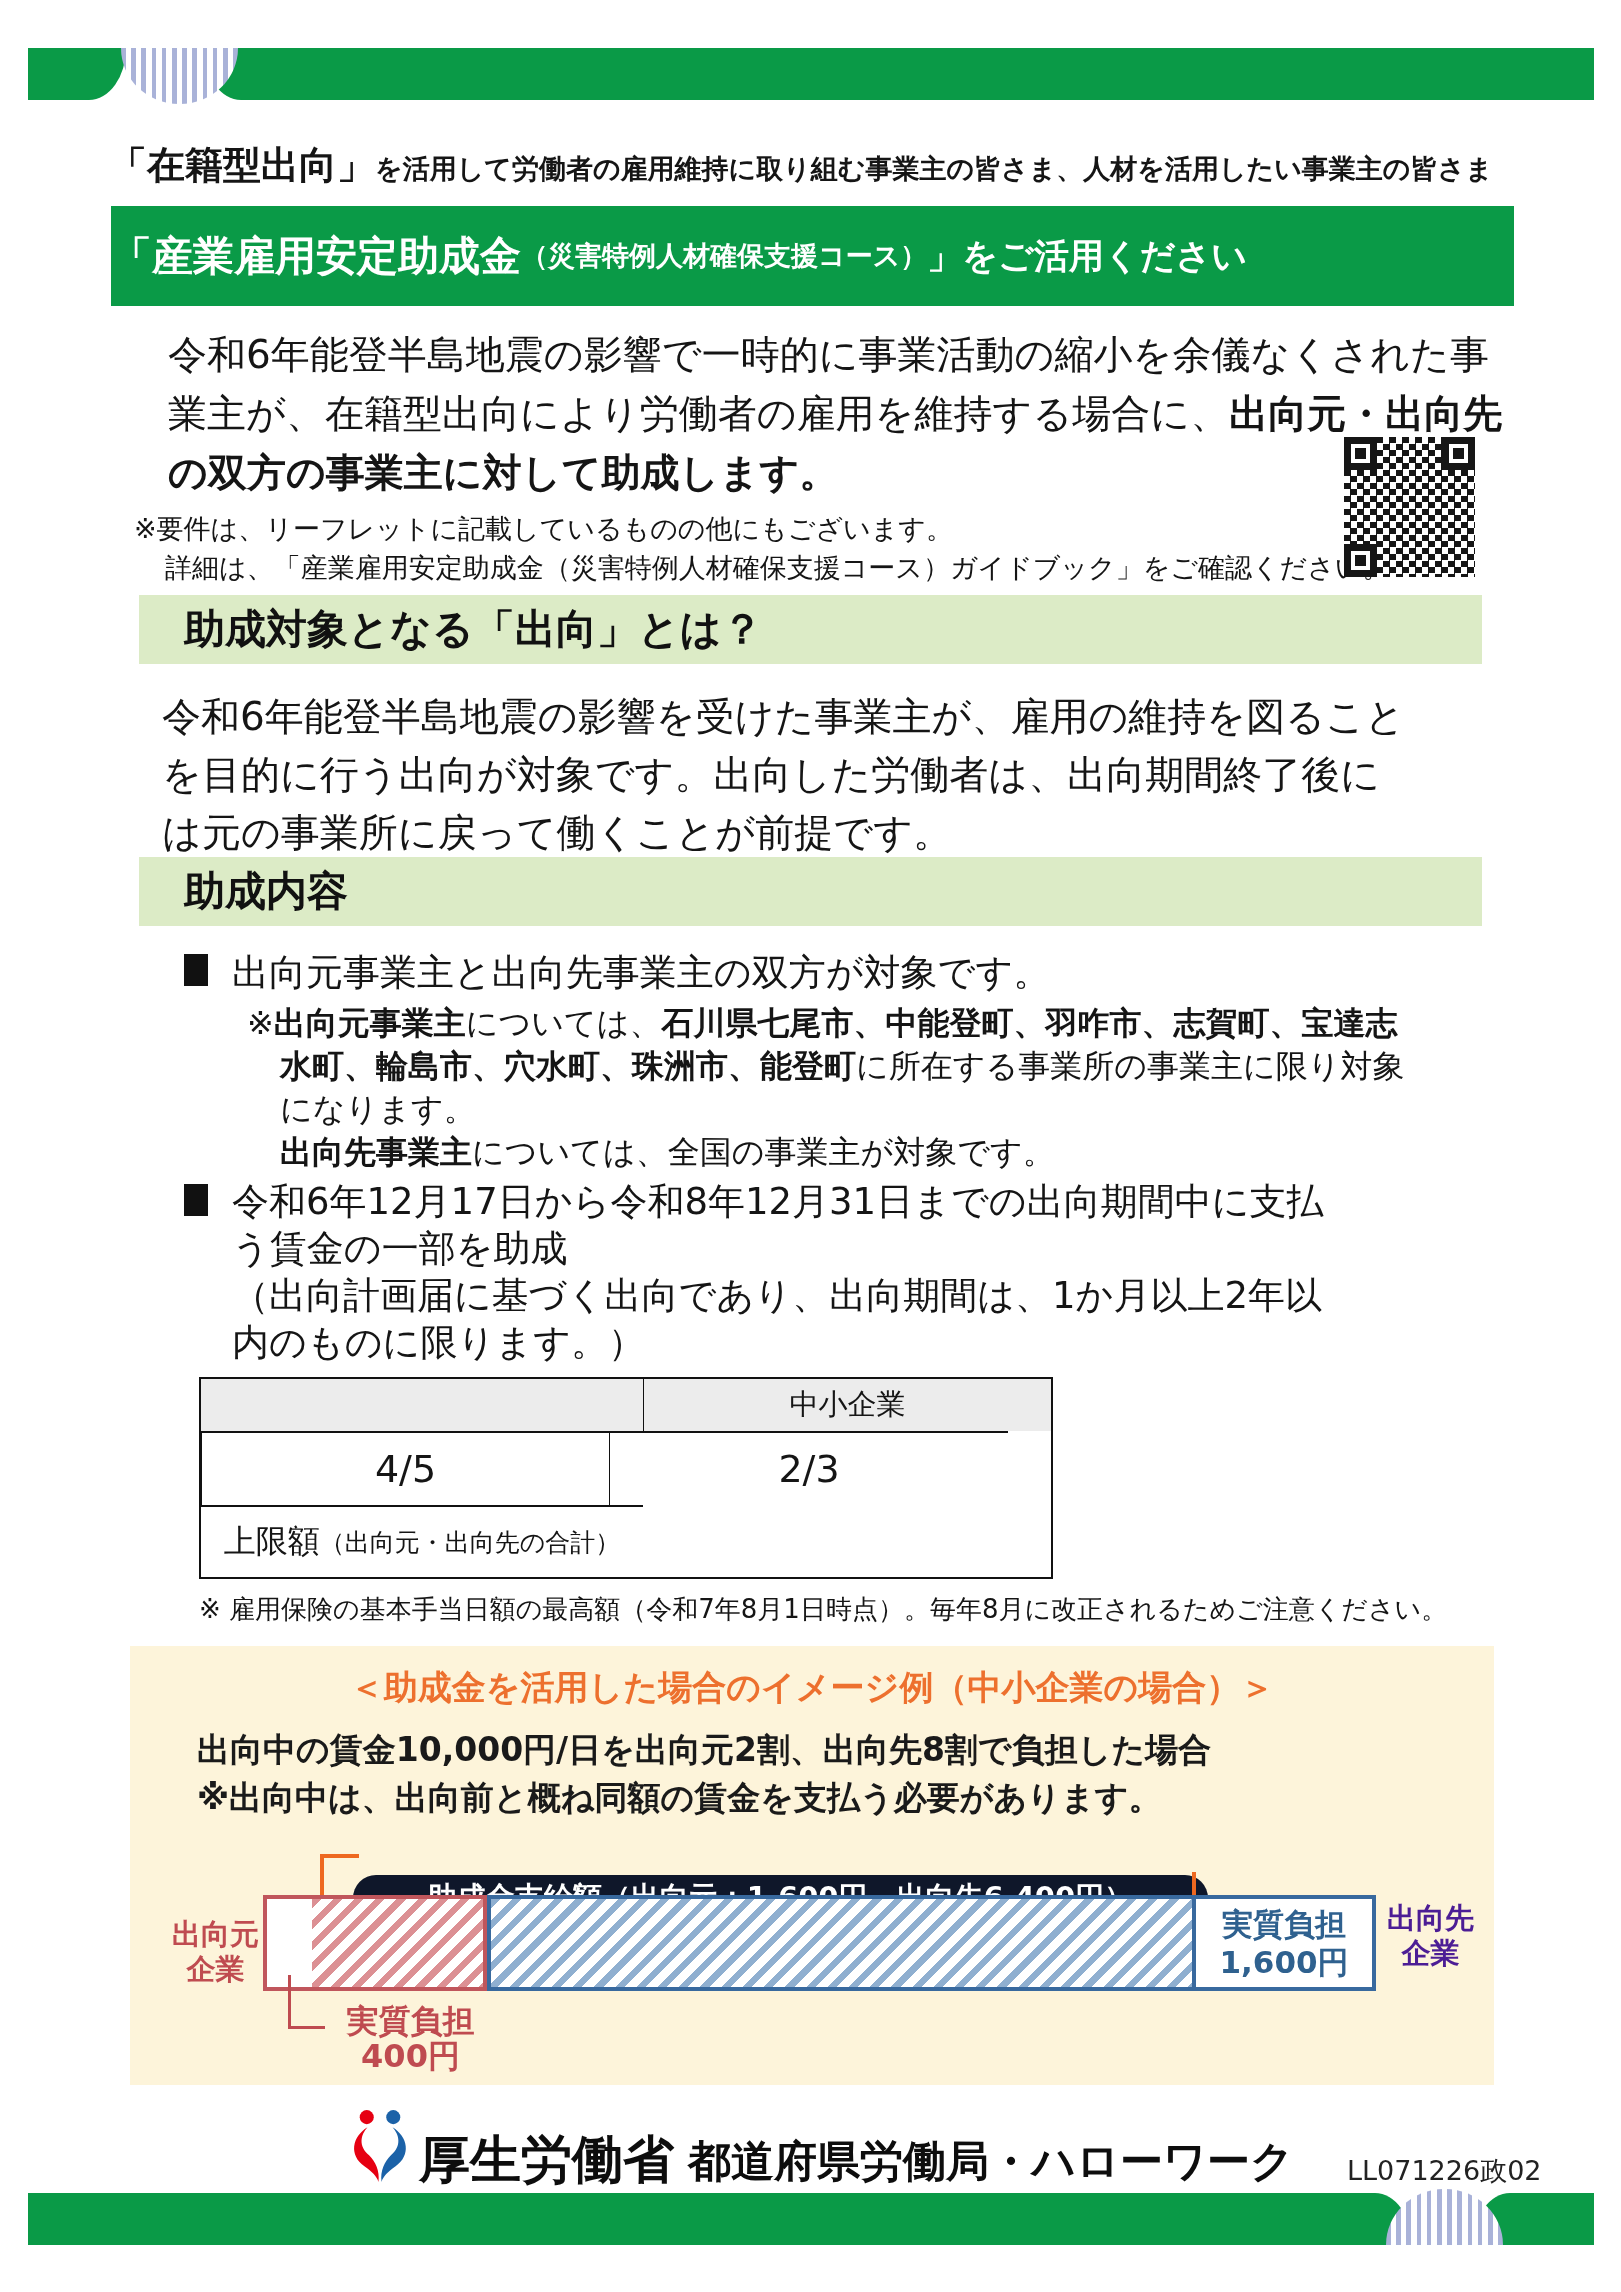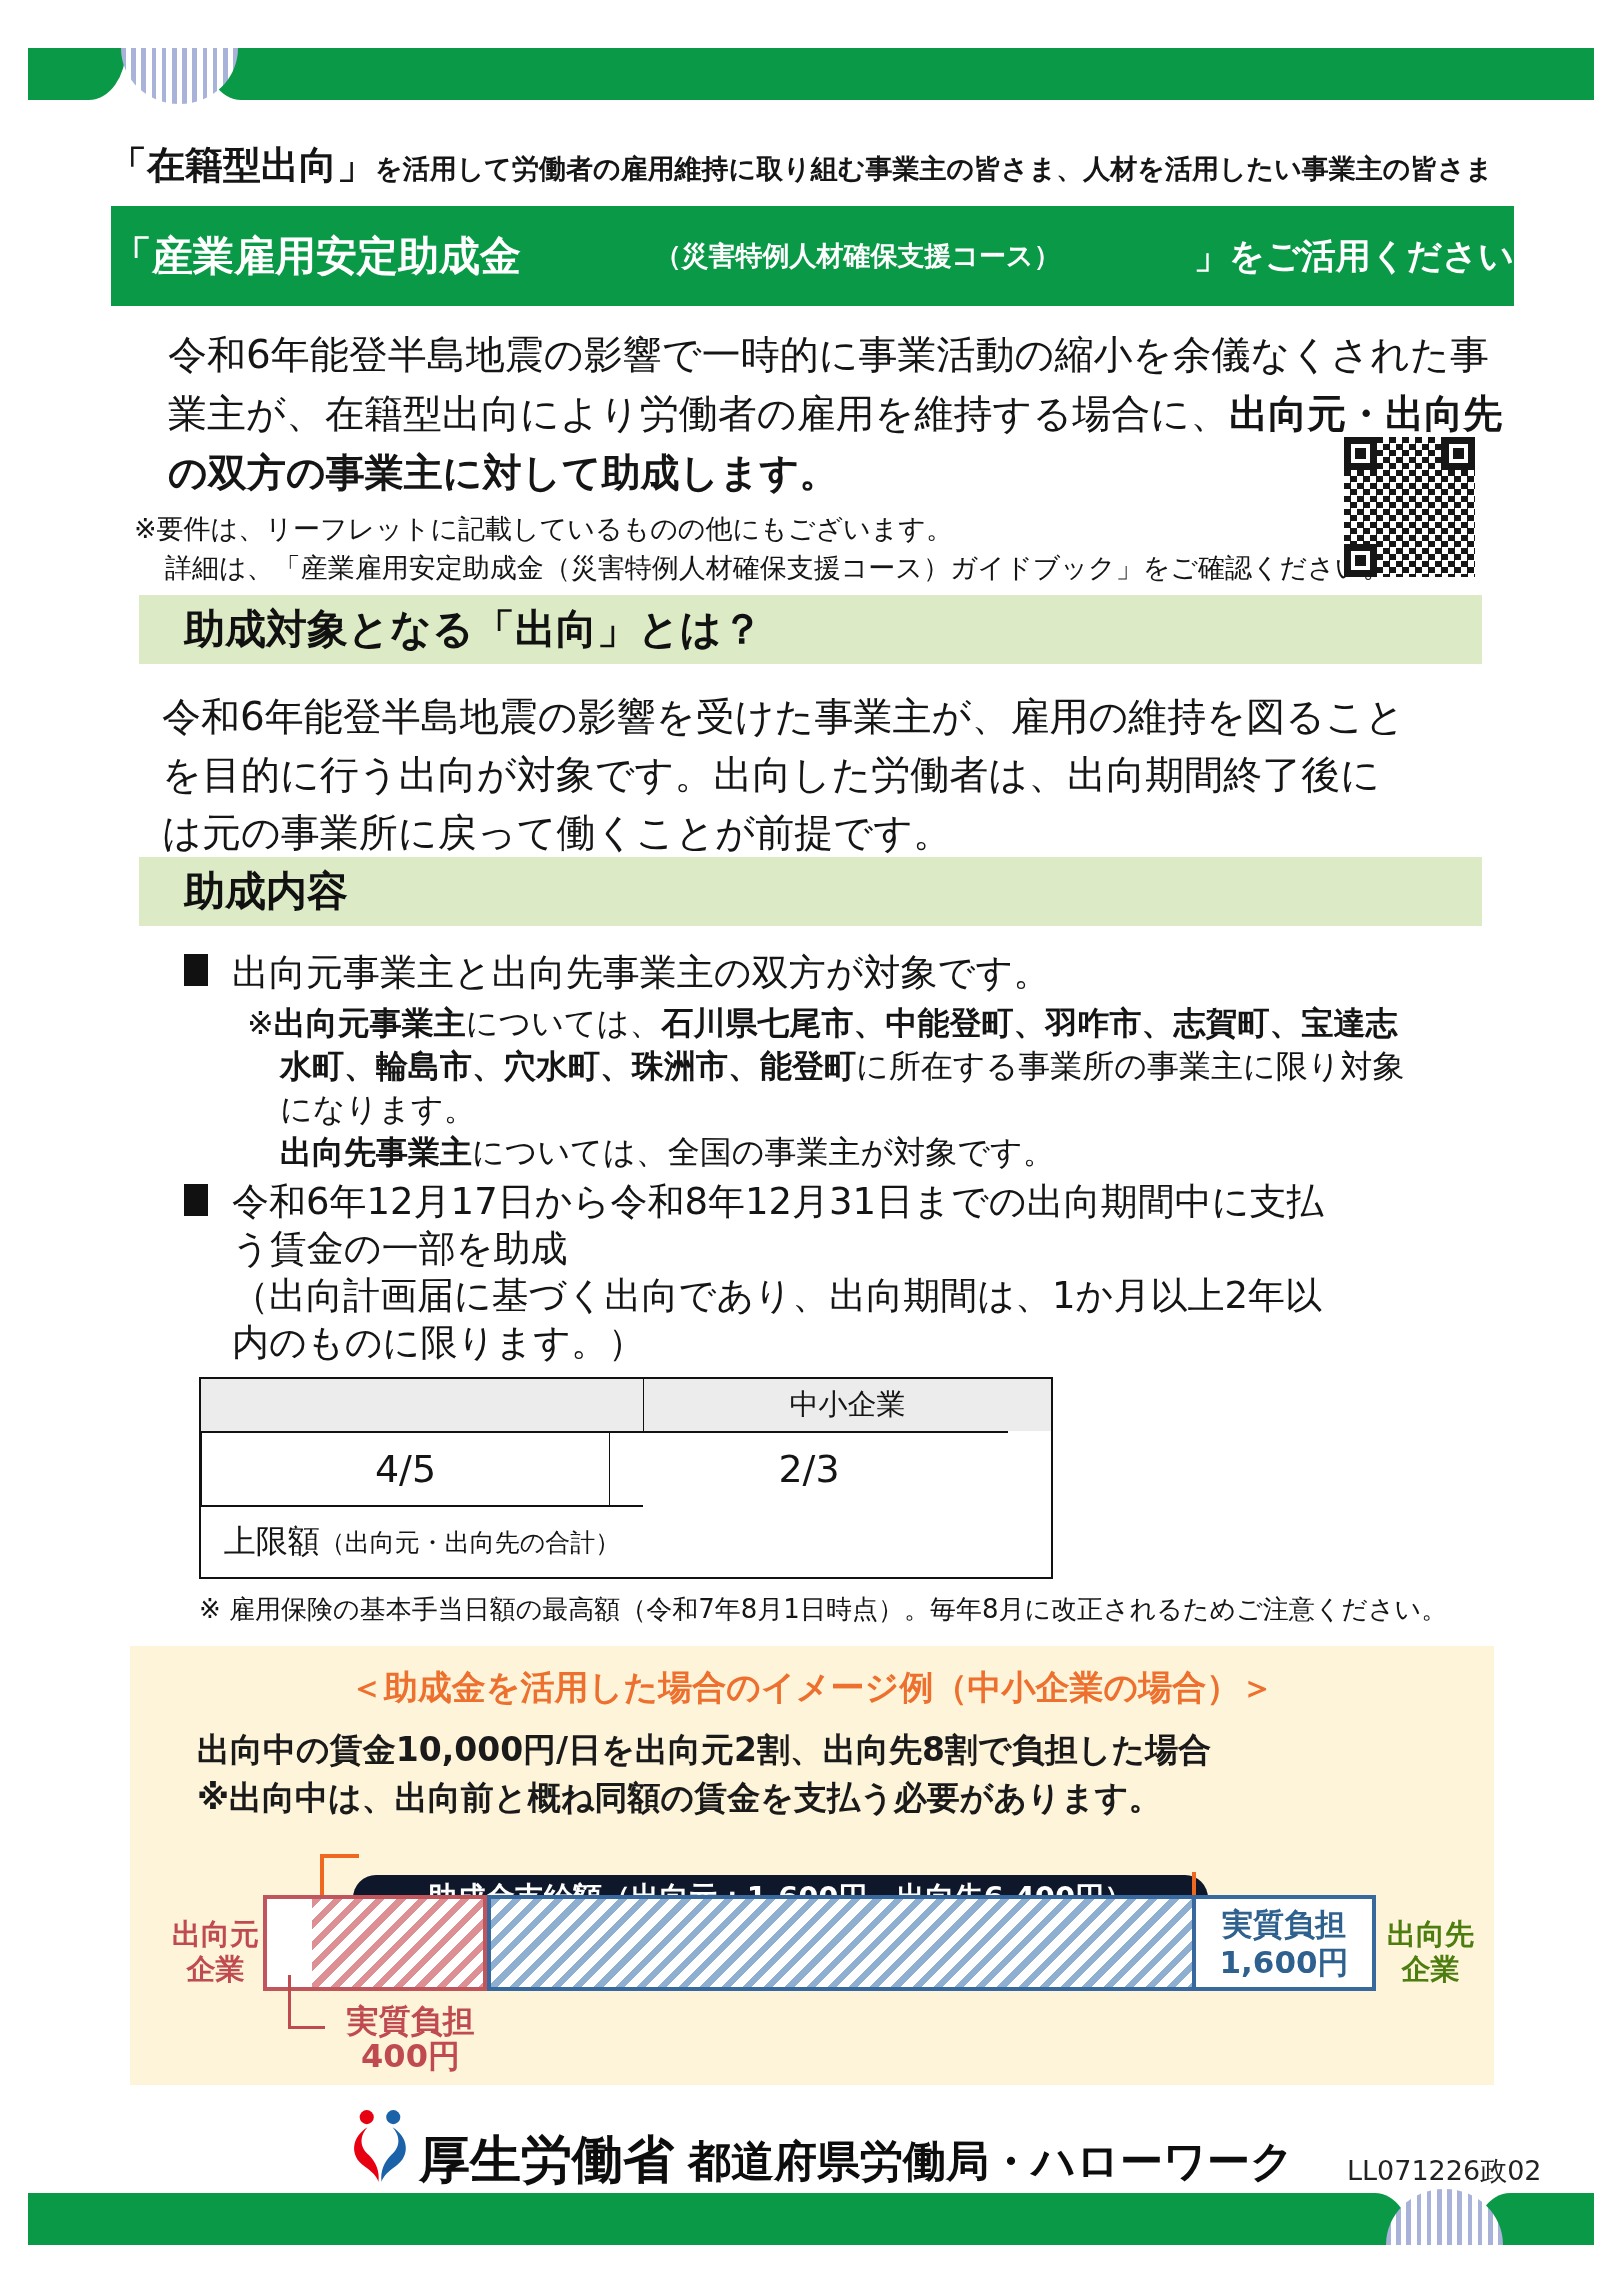--- a/index.html
+++ b/index.html
@@ -20,21 +20,21 @@
   #bottombar .bar-gap{left:1347px;width:135px;top:0;}
   #bottombar .curve-l{left:1347px;border-radius:0 100% 0 0;}
   #bottombar .curve-r{left:1445px;border-radius:100% 0 0 0;}
   #bottombar .striped-disc{left:1358px;top:-3.7px;border-radius:58px 58px 0 0 / 56px 56px 0 0;}
 
   
   #audience{left:109px;top:137px;width:1447px;font-size:27px;font-weight:700;line-height:56px;white-space:nowrap;}
   #audience .big{font-size:38px;}
 
   
-  #banner{left:111px;top:206px;width:1403px;height:100px;background:#0a9a47;color:#ffffff;display:flex;align-items:center;justify-content:space-between;font-weight:700;white-space:nowrap;}
+  #banner{left:111px;top:206px;width:1403px;height:100px;background:#0a9a47;color:#ffffff;display:flex;align-items:center;justify-content:flex-start;font-weight:700;white-space:nowrap;}
   #banner .t1{font-size:41px;}
   #banner .t2{font-size:27px;}
   #banner .t3{font-size:35px;}
 
   
   #intro{left:168px;top:325px;width:1347px;font-size:39px;line-height:59px;font-weight:500;}
   #intro b{font-weight:900;}
   #intro-note1{left:134px;top:511px;font-size:27px;font-weight:500;}
   #intro-note2{left:165px;top:550px;font-size:27px;font-weight:500;}
 
@@ -91,21 +91,21 @@
 
   #exbar{position:absolute;left:133px;top:249px;width:1113px;height:96px;display:flex;}
   #redbox{width:224px;box-sizing:border-box;border:4.6px solid #c0565c;background:#fff;display:flex;}
   #redwhite{width:45px;background:#fff;}
   #redhatch{flex:1;background:repeating-linear-gradient(135deg,#dc9094 0 6.5px,#ffffff 6.5px 15px);}
   #bluebox{width:889px;box-sizing:border-box;border:4.6px solid #38699e;background:#fff;display:flex;}
   #bluehatch{width:701px;background:repeating-linear-gradient(135deg,#8fafd0 0 6.5px,#ffffff 6.5px 15px);}
   #bluelabel{flex:1;background:#fff;border-left:4.6px solid #38699e;display:flex;flex-direction:column;align-items:center;justify-content:center;color:#2f618f;font-size:31px;font-weight:800;line-height:38px;white-space:nowrap;}
   .company{position:absolute;text-align:center;font-size:29px;font-weight:800;line-height:35px;}
   #lblL{left:39px;top:271px;width:93px;color:#bf4b50;}
-  #lblR{left:1254px;top:271px;width:93px;color:#4d7c0f;}
+  #lblR{left:1254px;top:255px;width:93px;color:#4c1d95;}
   .leader{position:absolute;background:#bf4b50;}
   #leader-v{left:158px;top:329px;width:2.8px;height:54px;}
   #leader-h{left:158px;top:380px;width:37px;height:2.8px;}
   #burden400{position:absolute;left:197px;top:358px;width:167px;text-align:center;color:#bf4b50;font-size:32px;font-weight:800;line-height:35px;}
 
   
   #logo{left:341px;top:2107px;width:78px;height:78px;}
   #ministry{left:419px;top:2126px;font-size:51px;font-weight:800;color:#0d0d0d;white-space:nowrap;}
   #agency{left:688px;top:2133px;font-size:43px;font-weight:800;color:#0d0d0d;white-space:nowrap;}
   #doccode{left:1347px;top:2141px;font-size:27px;font-weight:400;color:#222;white-space:nowrap;margin-top:12px;}

